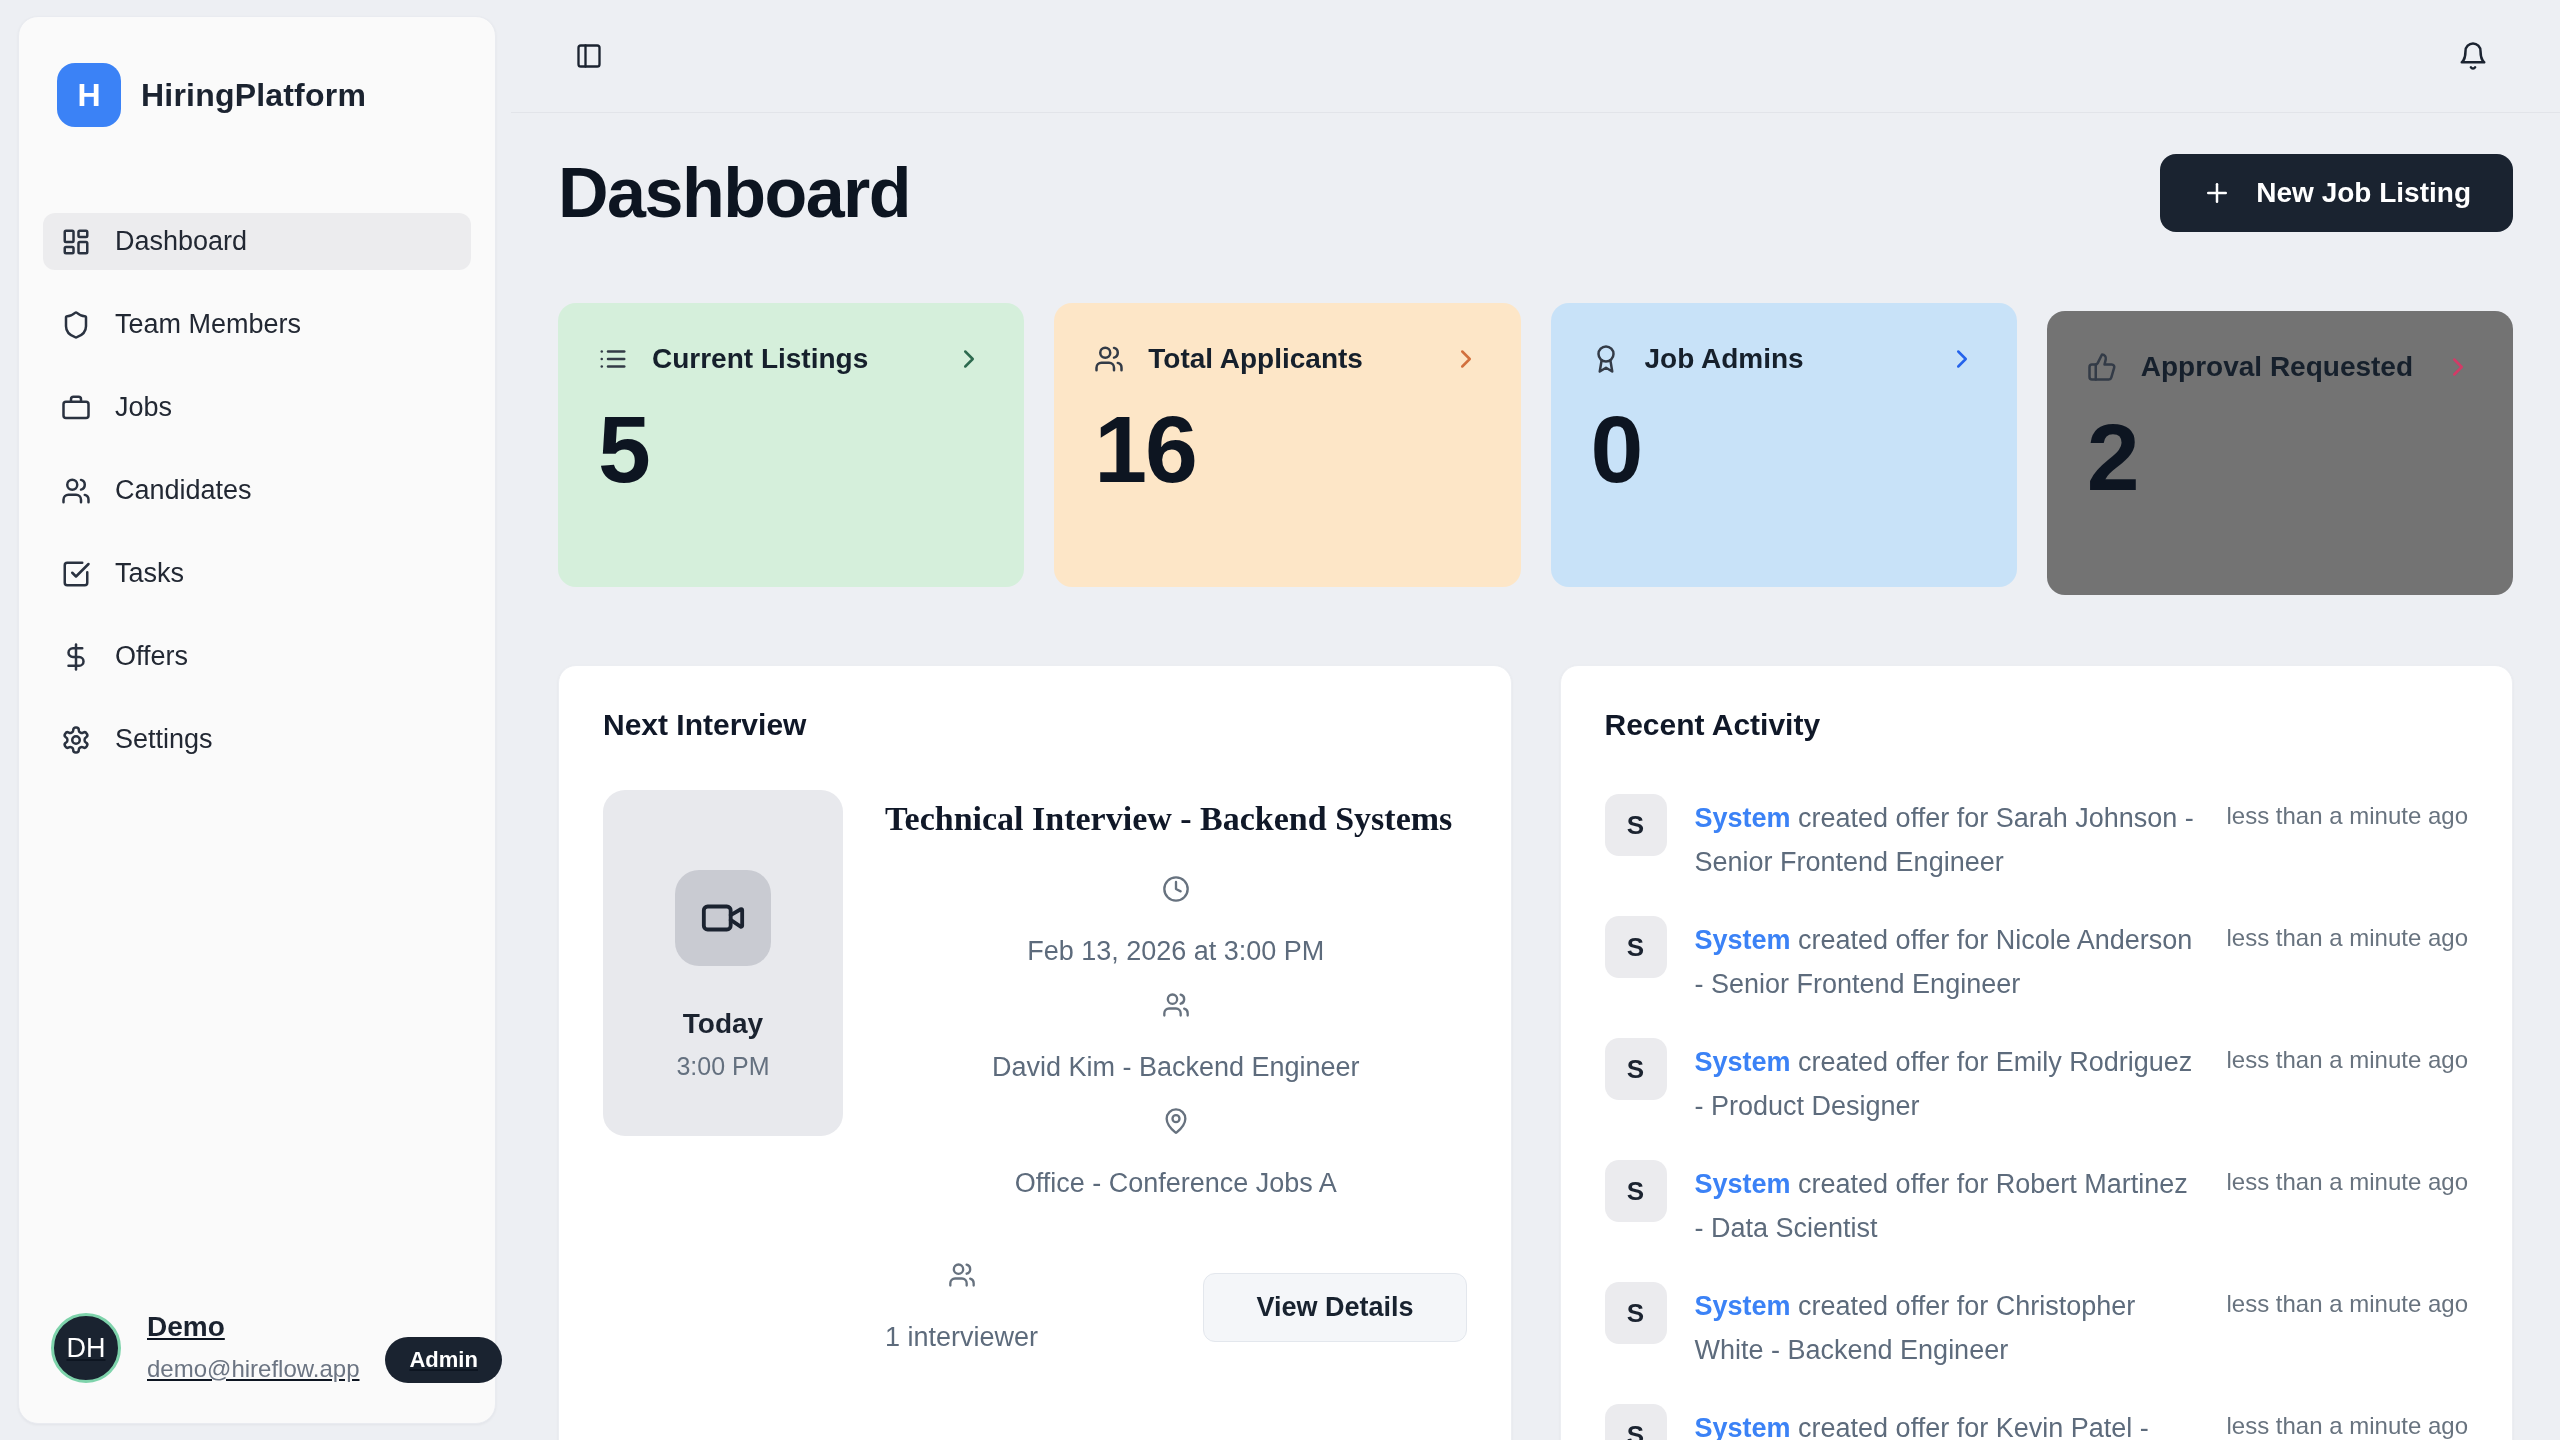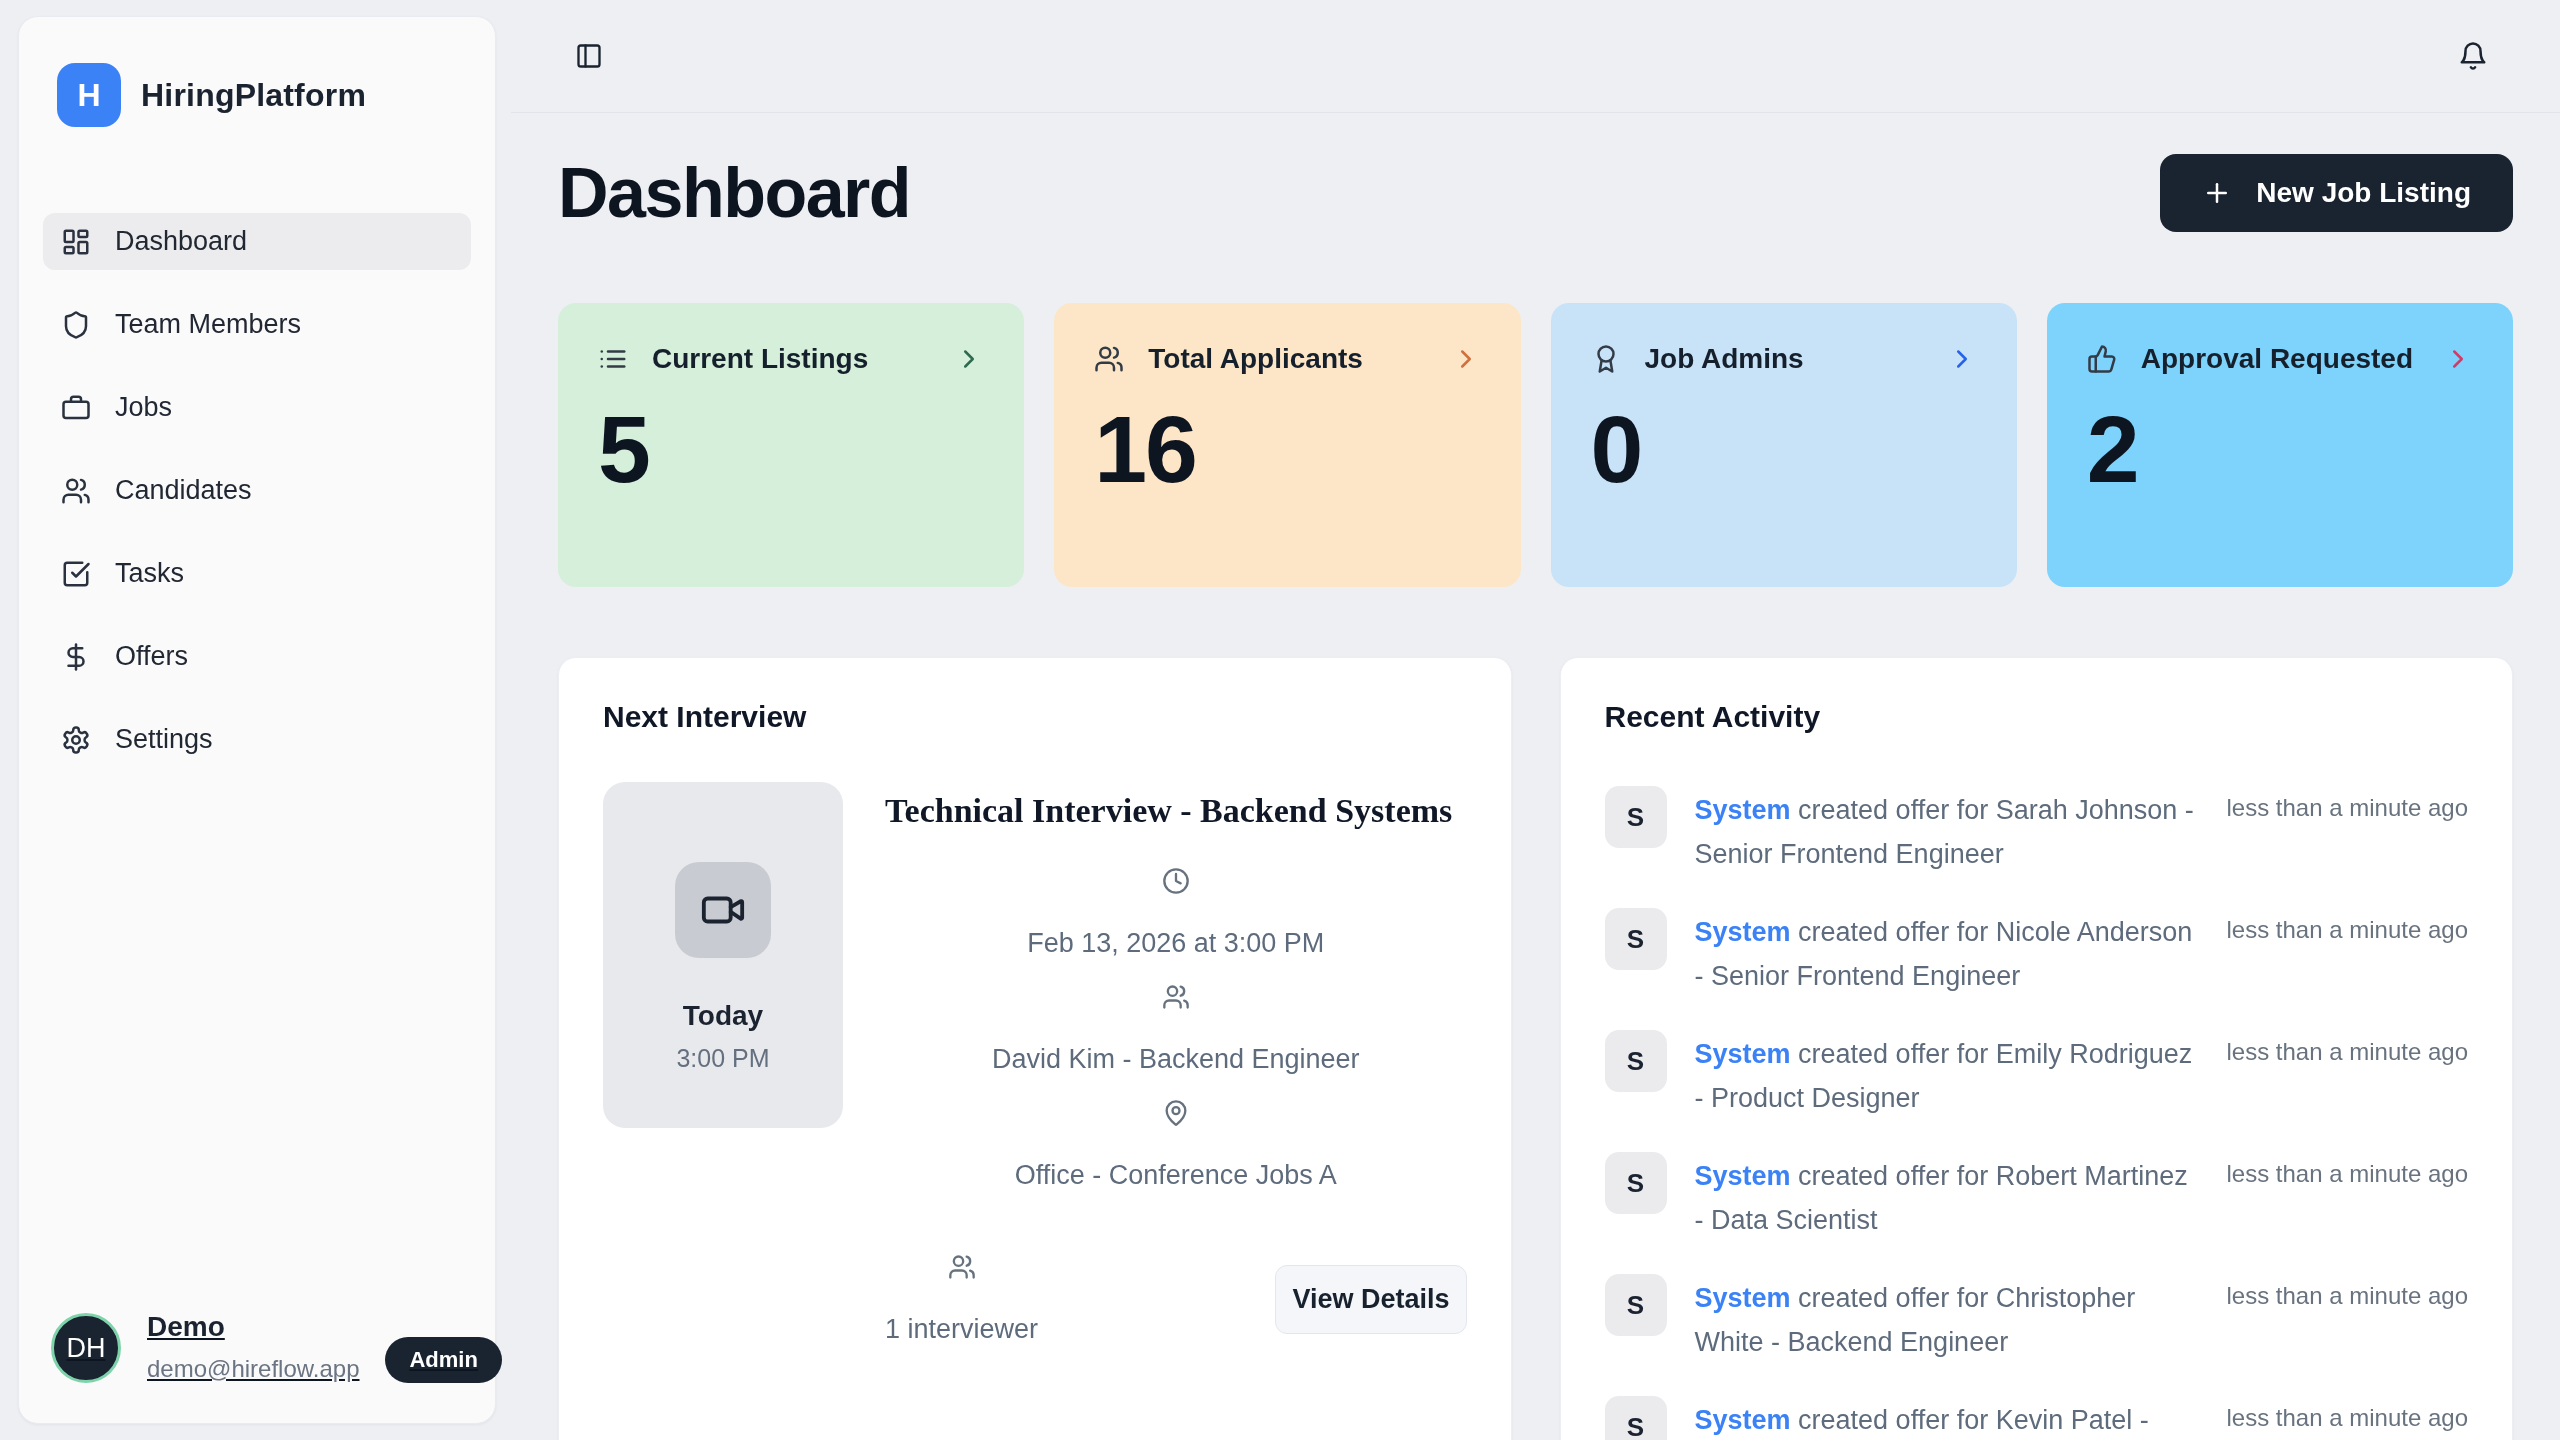--- a/index.html
+++ b/index.html
@@ -80,21 +80,21 @@
   
   .stats { display: flex; gap: 30px; margin-top: 70px; }
   .stat-card { flex: 1; height: 284px; border-radius: 18px; padding: 40px 40px; cursor: pointer; }
   .stat-head { display: flex; align-items: center; gap: 24px; font-size: 28px; font-weight: 600; color: #16202c; }
   .stat-head .ic { color: #333b47; }
   .chev { margin-left: auto; }
   .stat-value { font-size: 95px; font-weight: 700; margin-top: 20px; color: #0d1521; letter-spacing: -2px; }
   .stat-green  { background: #d5efdb; } .stat-green  .chev { color: #2d6a4f; }
   .stat-orange { background: #fde6c7; } .stat-orange .chev { color: #d2703d; }
   .stat-blue   { background: #c8e2f8; } .stat-blue   .chev { color: #2563eb; }
-  .stat-pink   { background: #7dd3fc; } .stat-pink   .chev { color: #d23b67; }
+  .stat-pink   { background: #737373; margin-top: 8px; } .stat-pink   .chev { color: #d23b67; }
 
   
   .panels { display: flex; gap: 48px; margin-top: 70px; height: 900px; }
   .panel {
     flex: 1; background: #fff; border-radius: 18px;
     border: 1px solid #eceef2;
     box-shadow: 0 1px 3px rgba(15,23,42,.05);
     padding: 42px 44px; overflow: hidden;
   }
   .panel-title { font-size: 30px; font-weight: 700; color: #101828; }
@@ -116,21 +116,21 @@
   .iv-details { flex: 1; display: flex; flex-direction: column; padding-top: 4px; }
   .iv-title { font-size: 34px; font-weight: 700; color: #101828; line-height: 1.45; max-width: 580px; font-family: Liberation Serif, serif; }
   .iv-meta { display: flex; align-items: center; gap: 33px; font-size: 27px; color: #5d6b7c; margin-top: 24px; flex-direction: column; }
   .iv-meta.first { margin-top: 32px; }
   .iv-meta .ic { color: #67727f; }
   .iv-footer { display: flex; align-items: center; margin-top: 62px; }
   .secondary-btn {
     margin-left: auto;
     background: #f4f6f9; border: 1px solid #e3e7ed; border-radius: 12px;
     font-size: 27px; font-weight: 600; color: #18222f; font-family: inherit;
-    padding: 18px 16px; cursor: pointer;
+    padding: 18px 52px; cursor: pointer;
   }
 
   .activity-list { margin-top: 52px; display: flex; flex-direction: column; gap: 32px; }
   .act-item { display: flex; align-items: flex-start; gap: 28px; }
   .act-avatar {
     width: 62px; height: 62px; border-radius: 14px; flex: none;
     background: #ebebee; color: #1b2330;
     font-size: 26px; font-weight: 600;
     display: flex; align-items: center; justify-content: center;
   }

